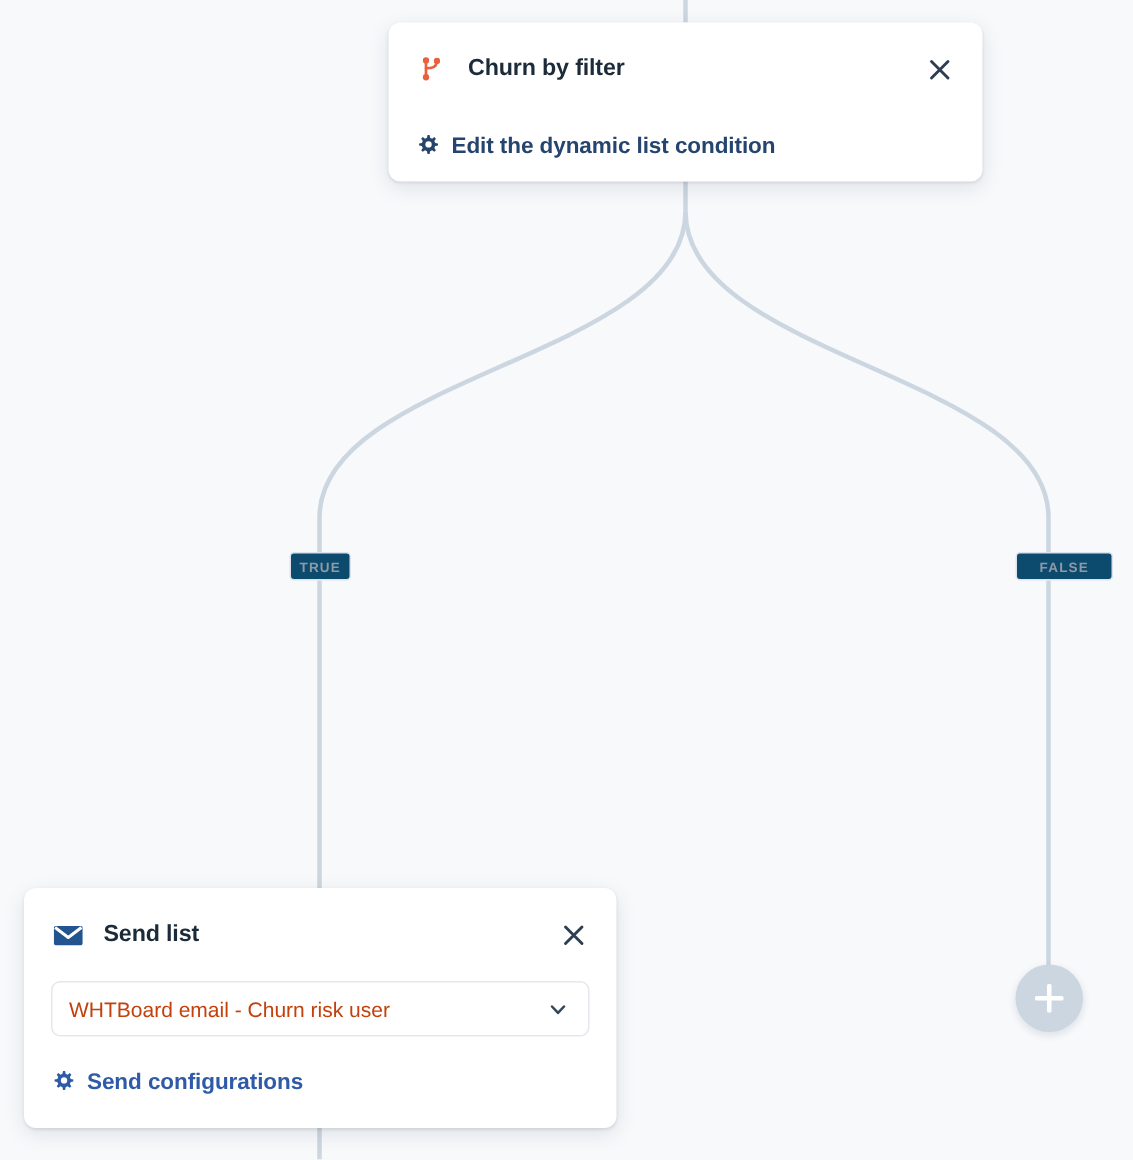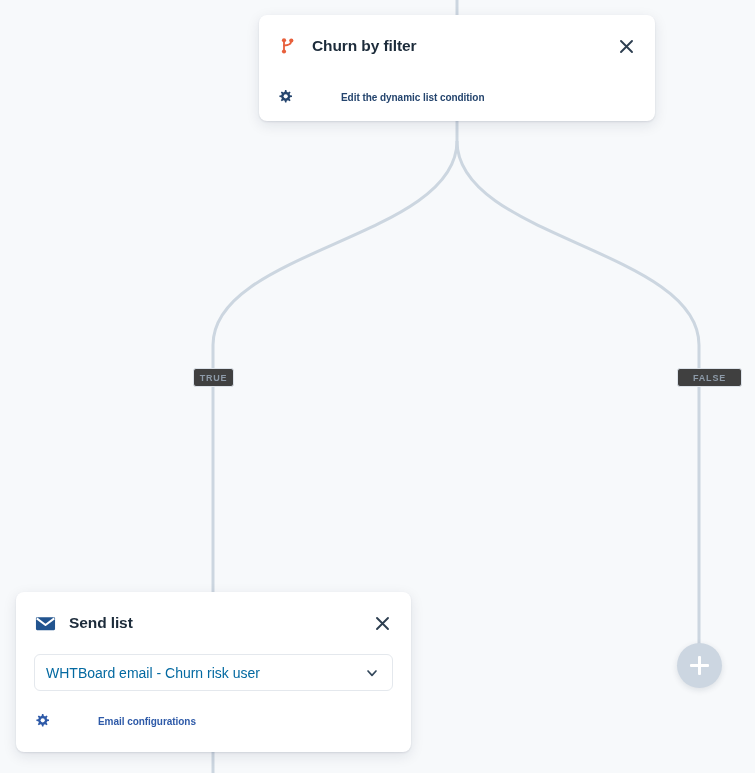--- a/index.html
+++ b/index.html
@@ -89,25 +89,24 @@
   .config-gear {
     width: 15px;
     height: 15px;
     flex: 0 0 15px;
     margin-right: 9px;
     display: flex;
     align-items: center;
     justify-content: center;
   }
   .config-text {
-    font-size: 10px;
+    font-size: 15px;
     font-weight: bold;
     letter-spacing: -0.05px;
     white-space: nowrap;
-    margin-left: 40px;
   }
 
   
   #branch-card {
     left: 259px;
     top: 15px;
     width: 396px;
     height: 106px;
   }
   #branch-card .card-head { height: 62px; }
@@ -130,21 +129,21 @@
     border-radius: 6px;
     background: #fff;
     display: flex;
     align-items: center;
     padding: 0 12px 0 11px;
     box-sizing: border-box;
     cursor: pointer;
   }
   .select-value {
     font-size: 14px;
-    color: #0369a1;
+    color: #c2410c;
     white-space: nowrap;
     overflow: hidden;
     text-overflow: ellipsis;
     flex: 1 1 auto;
   }
   .select-chevron {
     flex: 0 0 16px;
     width: 16px;
     height: 16px;
     margin-left: 8px;
@@ -156,21 +155,21 @@
 
   #email-card .config-link {
     height: 38px;
     margin-top: 11px;
   }
   #email-card .config-text { color: #2e5aa8; }
 
   
   .branch-badge {
     position: absolute;
-    background: #404040;
+    background: #0c4a6e;
     border: 1px solid #dde3ea;
     border-radius: 3px;
     height: 19px;
     display: flex;
     align-items: center;
     justify-content: center;
     font-size: 9px;
     font-weight: bold;
     letter-spacing: 0.8px;
     color: #8d9aa8;
@@ -308,21 +307,21 @@
     <div class="config-link">
       <span class="config-gear">
         <svg width="14" height="14" viewBox="0 0 16 16" fill="#2e5aa8">
           <path d="M8 0 L9.6 0 L10 2.1 L11.5 2.8 L13.2 1.6 L14.4 2.8 L13.2 4.5 L13.9 6 L16 6.4
                    L16 8 L13.9 8.4 L13.2 9.9 L14.4 11.6 L13.2 12.8 L11.5 11.6 L10 12.3 L9.6 14.4
                    L8 14.4 L7.6 12.3 L6.1 11.6 L4.4 12.8 L3.2 11.6 L4.4 9.9 L3.7 8.4 L1.6 8
                    L1.6 6.4 L3.7 6 L4.4 4.5 L3.2 2.8 L4.4 1.6 L6.1 2.8 L7.6 2.1 Z"></path>
           <circle cx="8.8" cy="7.2" r="2.4" fill="#ffffff"></circle>
         </svg>
       </span>
-      <span class="config-text">Email configurations</span>
+      <span class="config-text">Send configurations</span>
     </div>
   </div>
 
   <div id="add-button">
     <span class="plus-h"></span>
     <span class="plus-v"></span>
   </div>
 
 </div>
 

